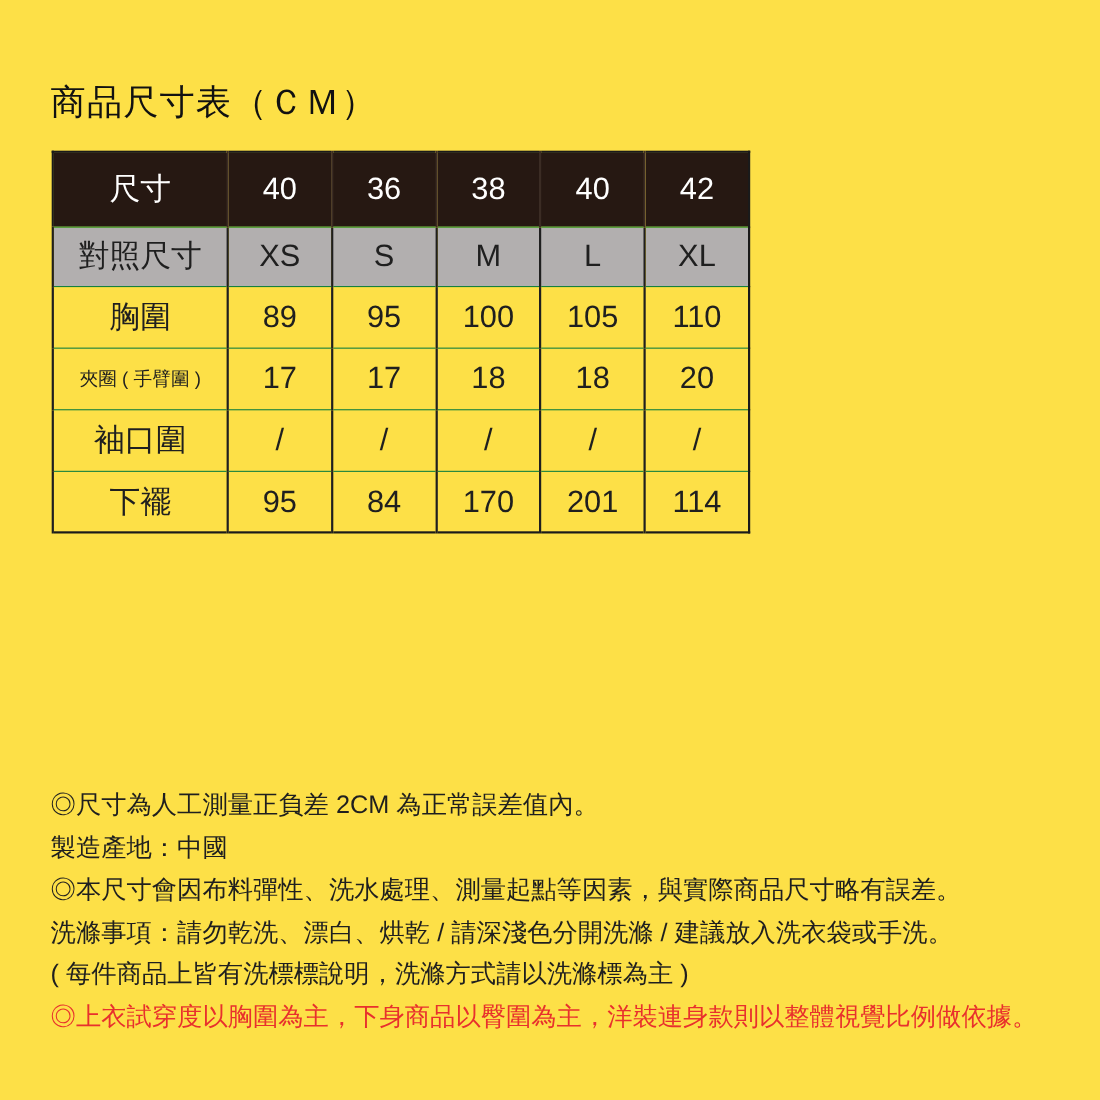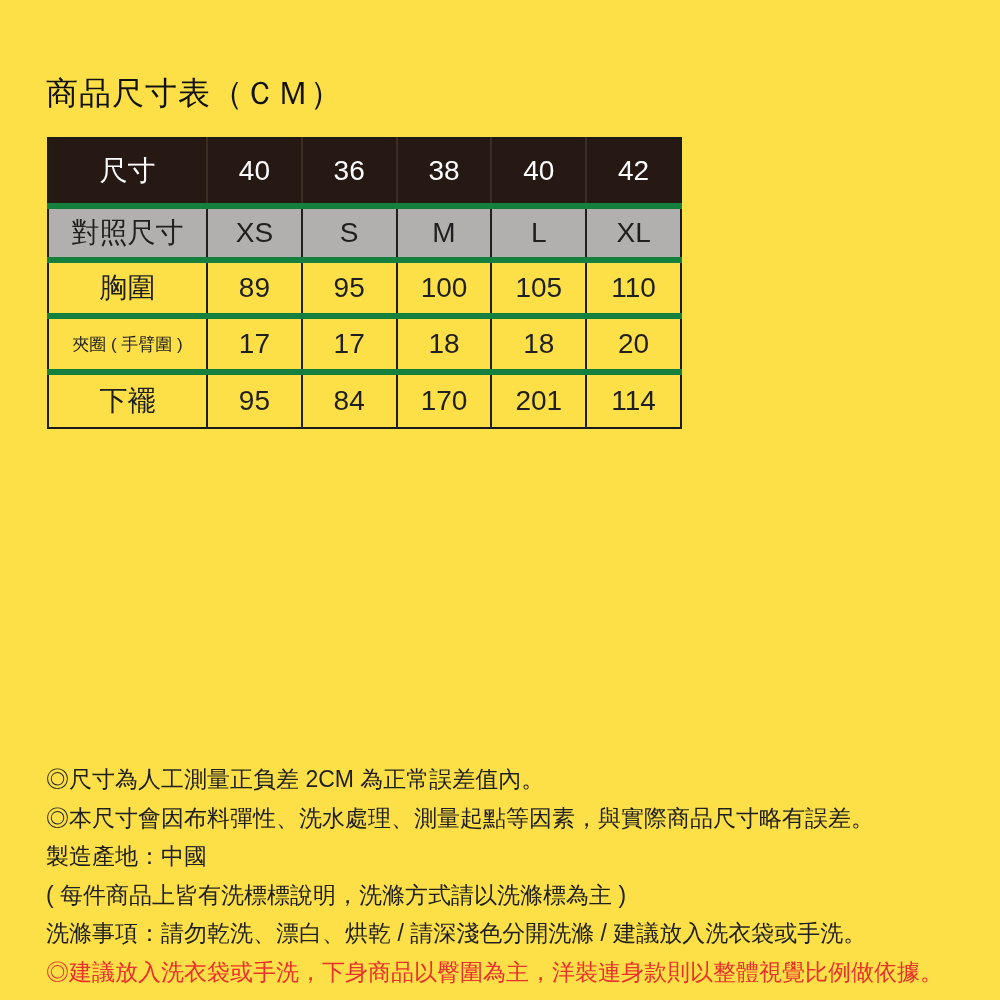--- a/index.html
+++ b/index.html
@@ -31,21 +31,21 @@
     left: 47px;
     top: 137px;
     width: 635px;
     border-collapse: collapse;
     table-layout: fixed;
     border: 2px solid #1a1a1a;
   }
   table.size-table th,
   table.size-table td {
     border-left: 2px solid #1f1f1f;
-    border-top: 6px solid #15803d;
+    border-top: 1px solid #15803d;
     text-align: center;
     vertical-align: middle;
     font-weight: normal;
     padding: 0;
     overflow: hidden;
     white-space: nowrap;
   }
   tr.header-row {
     background: var(--header-bg, #261812);
     color: var(--header-text, #ffffff);
@@ -58,21 +58,21 @@
     background: var(--subheader-bg, #b2afaf);
     height: 54px;
     font-size: 28px;
   }
   tbody tr { height: 56px; font-size: 28px; }
   .label-cell { width: 159px; }
   td.small { font-size: 17px; }
   .notes {
     position: absolute;
     left: 46px;
-    top: 760px;
+    top: 712px;
     width: 930px;
     font-size: 23px;
     line-height: 38.5px;
     color: var(--body-text, #1f1f1f);
   }
   .note { white-space: nowrap; }
   .note.em { color: var(--emphasis-red, #e8302d); }
 </style>
 </head>
 <body>
@@ -119,32 +119,40 @@
         </tr>
         <tr>
           <td class="label-cell small">夾圈 ( 手臂圍 )</td>
           <td>17</td>
           <td>17</td>
           <td>18</td>
           <td>18</td>
           <td>20</td>
         </tr>
         <tr>
+          <td class="label-cell">袖口圍</td>
+          <td>/</td>
+          <td>/</td>
+          <td>/</td>
+          <td>/</td>
+          <td>/</td>
+        </tr>
+        <tr>
           <td class="label-cell">下襬</td>
           <td>95</td>
           <td>84</td>
           <td>170</td>
           <td>201</td>
           <td>114</td>
         </tr>
       </tbody>
   </table>
 
   <div class="notes">
       <div class="note">◎尺寸為人工測量正負差 2CM 為正常誤差值內。</div>
+      <div class="note">製造產地：中國</div>
       <div class="note">◎本尺寸會因布料彈性、洗水處理、測量起點等因素，與實際商品尺寸略有誤差。</div>
-      <div class="note">製造產地：中國</div>
+      <div class="note">洗滌事項：請勿乾洗、漂白、烘乾 / 請深淺色分開洗滌 / 建議放入洗衣袋或手洗。</div>
       <div class="note">( 每件商品上皆有洗標標說明，洗滌方式請以洗滌標為主 )</div>
-      <div class="note">洗滌事項：請勿乾洗、漂白、烘乾 / 請深淺色分開洗滌 / 建議放入洗衣袋或手洗。</div>
-      <div class="note em">◎建議放入洗衣袋或手洗，下身商品以臀圍為主，洋裝連身款則以整體視覺比例做依據。</div>
+      <div class="note em">◎上衣試穿度以胸圍為主，下身商品以臀圍為主，洋裝連身款則以整體視覺比例做依據。</div>
     </div>
 
 </div>
 
 </body></html>

